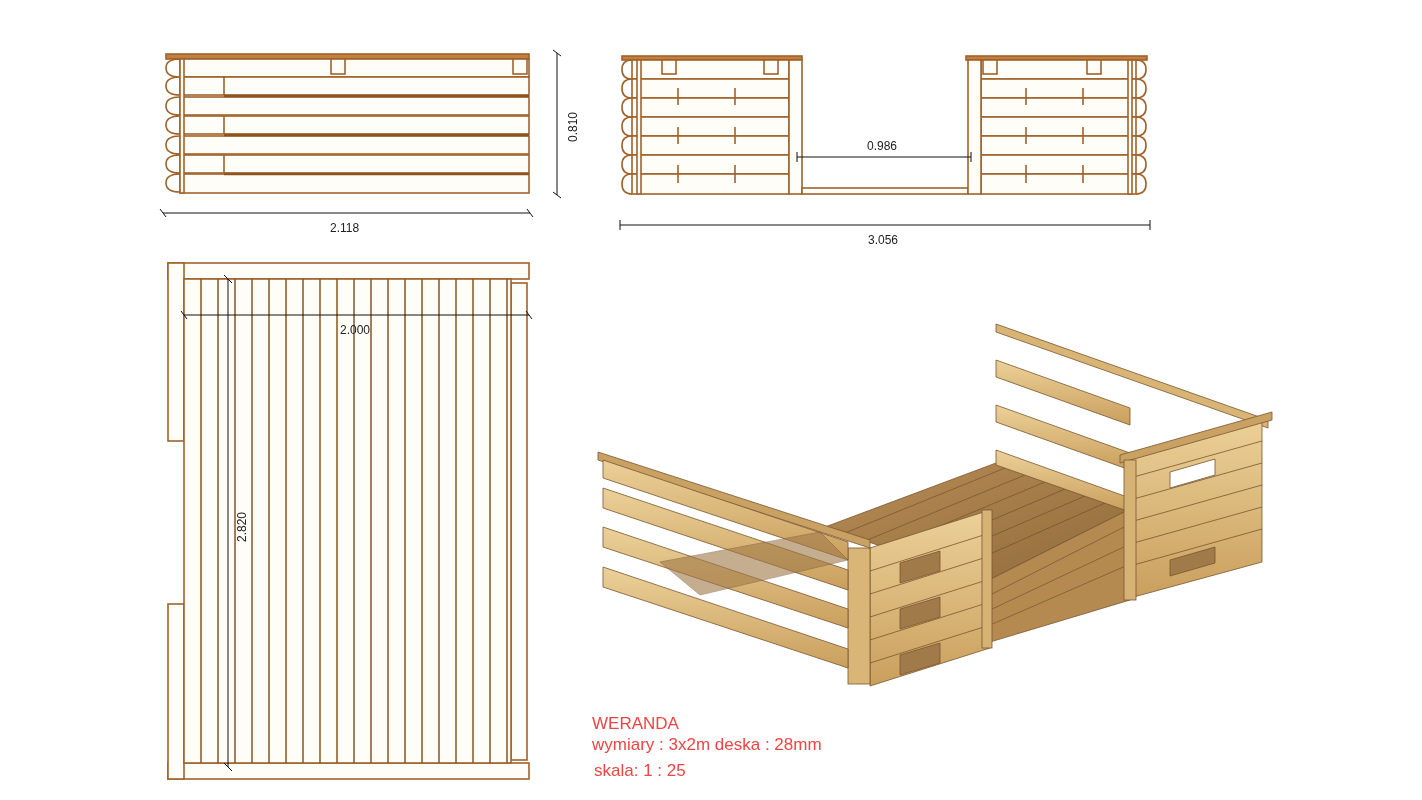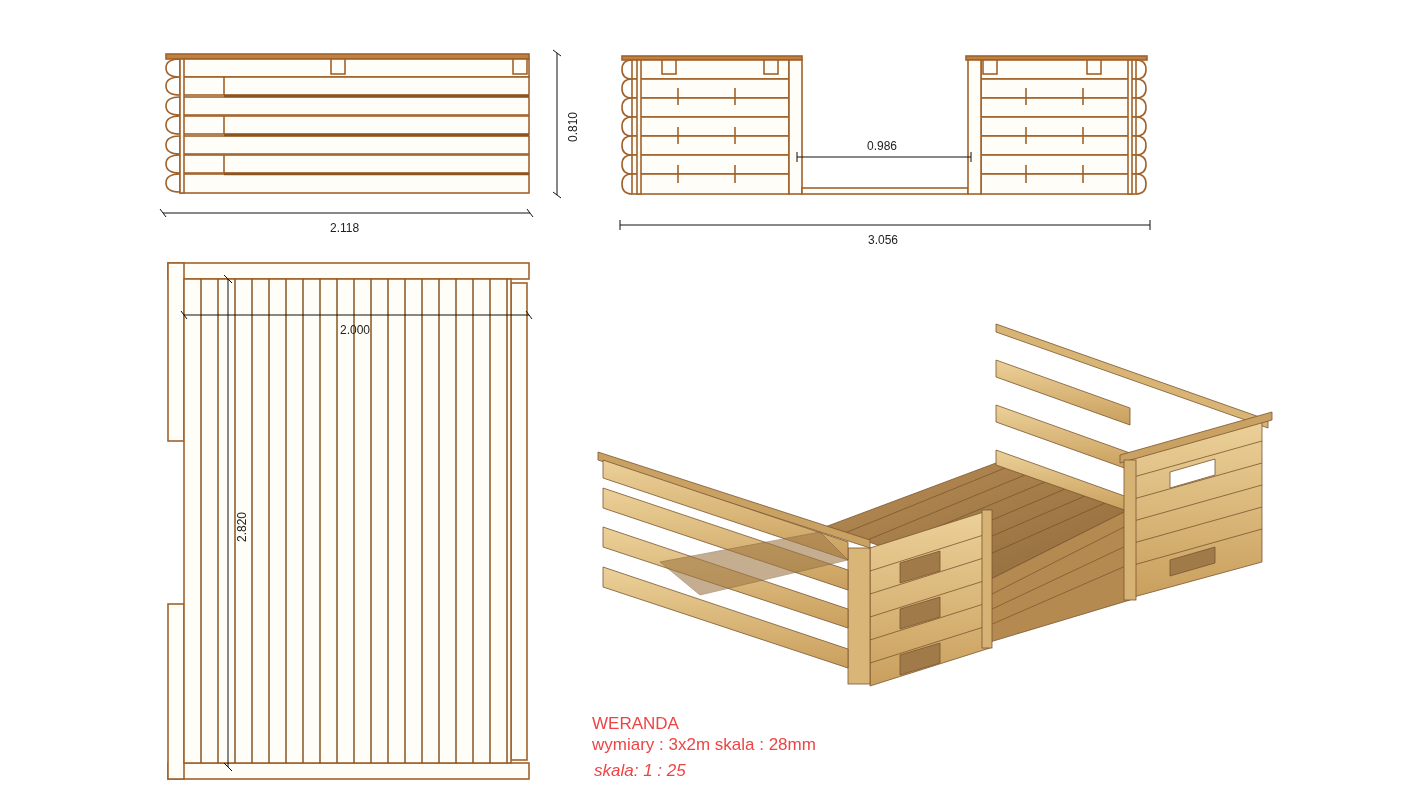--- a/index.html
+++ b/index.html
@@ -2,21 +2,21 @@
 <html><head>
 <meta charset="utf-8">
 <style>
   html,body{margin:0;padding:0;background:#ffffff;}
   body{width:1422px;height:800px;position:relative;overflow:hidden;font-family:"Liberation Sans",sans-serif;}
   svg{position:absolute;left:0;top:0;}
   .dim{font-family:"Liberation Sans",sans-serif;font-size:12px;fill:#222;}
   .caption{position:absolute;left:592px;color:#ef4444;font-family:"Liberation Sans",sans-serif;}
   .t1{top:714px;font-size:17px;}
   .t2{top:735px;font-size:17px;}
-  .t3{top:761px;font-size:17px;left:594px;font-style:italic;}
+  .t3{top:761px;font-size:17px;left:594px;}
 </style>
 </head>
 <body>
 
 <svg width="1422" height="800" viewBox="0 0 1422 800">
   <defs>
     <linearGradient id="woodH" x1="0" y1="0" x2="0" y2="1">
       <stop offset="0" stop-color="#ecd199"></stop>
       <stop offset="1" stop-color="#c99f5d"></stop>
     </linearGradient>
@@ -214,14 +214,14 @@
     <polygon points="598,452 870,540 870,548 598,460" fill="#c9a263"></polygon>
     <polygon points="603,460 848,542 848,560 603,478" fill="url(#woodH)"></polygon>
     <polygon points="603,488 848,570 848,590 603,508" fill="url(#woodH)"></polygon>
     <polygon points="603,527 848,609 848,628 603,547" fill="url(#woodH)"></polygon>
     <polygon points="603,567 848,649 848,668 603,587" fill="url(#woodH)"></polygon>
     <polygon points="660,562 820,532 848,560 700,595" fill="#a07a48" opacity="0.6"></polygon>
   </g>
 </svg>
 
 <div class="caption t1">WERANDA</div>
-<div class="caption t2">wymiary : 3x2m skala : 28mm</div>
+<div class="caption t2">wymiary : 3x2m deska : 28mm</div>
 <div class="caption t3">skala:  1 : 25</div>
 
 </body></html>

